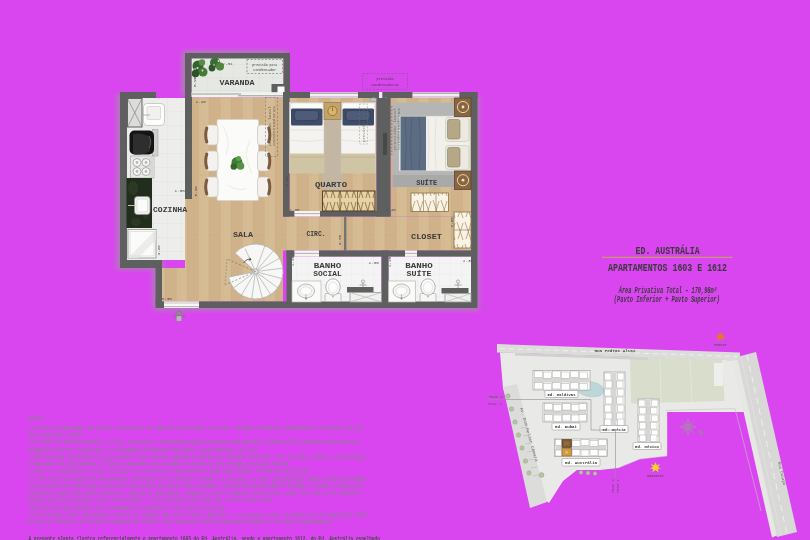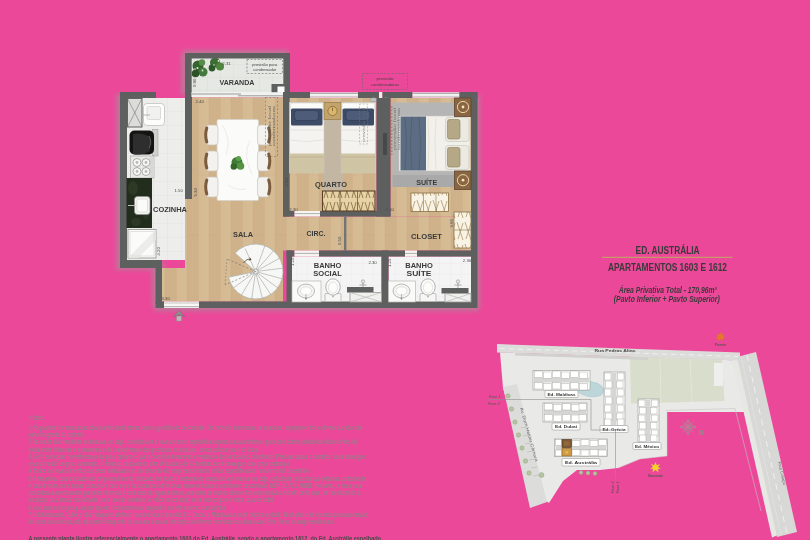--- a/index.html
+++ b/index.html
@@ -1,16 +1,16 @@
 <!DOCTYPE html>
 <html><head>
 <meta charset="utf-8">
 <style>
 html,body{margin:0;padding:0;background:#fff;}
-#page{position:relative;width:810px;height:540px;background:#ec4899;overflow:hidden;font-family:Liberation Sans, sans-serif;}
+#page{position:relative;width:810px;height:540px;background:#d946ef;overflow:hidden;font-family:Liberation Mono, monospace;}
 </style>
 </head>
 <body>
 <div id="page">
 <svg width="810" height="540" viewBox="0 0 810 540" xmlns="http://www.w3.org/2000/svg">
 <defs>
 <pattern id="wd" width="22" height="140" patternUnits="userSpaceOnUse">
 <rect width="22" height="140" fill="#d5ba92"></rect>
 <rect x="11" width="11" height="140" fill="#cfb289"></rect>
 <rect x="5" width="6" height="140" fill="#d8be98" opacity="0.5"></rect>

